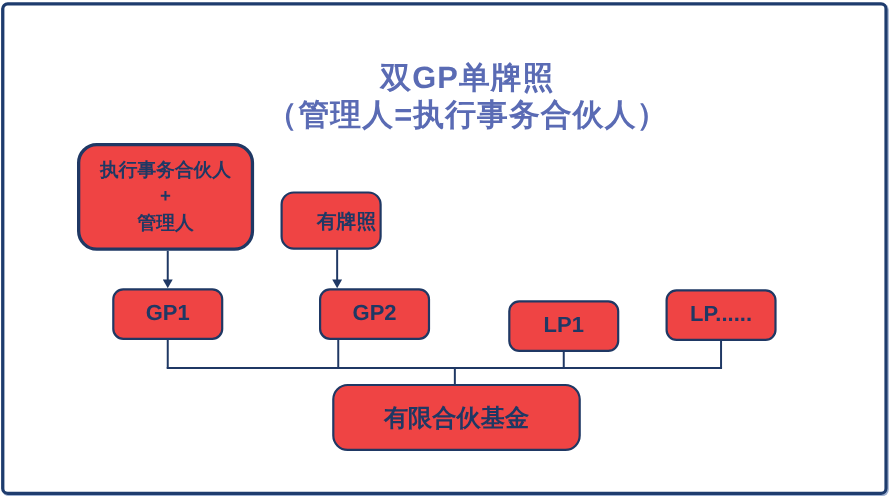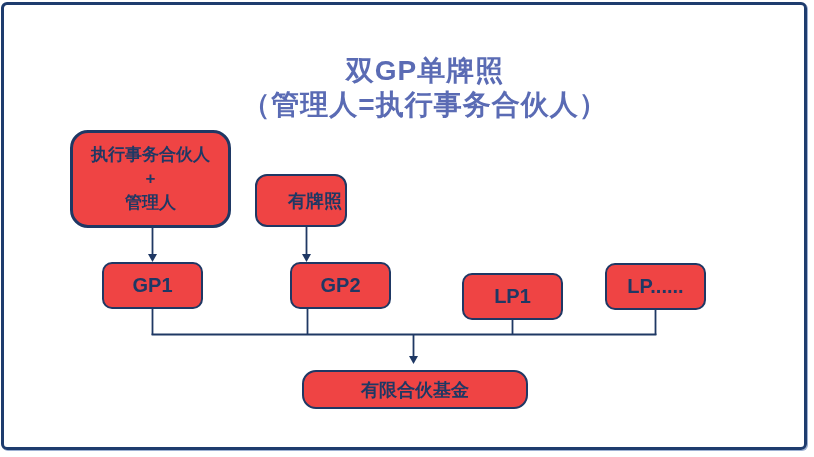--- a/index.html
+++ b/index.html
@@ -41,21 +41,21 @@
     text-align:center;
     box-sizing:border-box;
   }
   .node-exec{left:70px;top:130px;width:161px;height:98px;border-radius:18px;border-width:3px;font-size:17px;line-height:24px;}
   .node-license{left:255px;top:174px;width:92px;height:53px;border-radius:12px;font-size:18px;padding-left:28px;}
   .node-small{width:101px;height:47px;border-radius:10px;font-size:20px;}
   .node-gp1{left:102px;top:262px;}
   .node-gp2{left:257px;top:262px;margin-left:33px;}
   .node-lp1{left:462px;top:273px;}
   .node-lpmore{left:605px;top:263px;text-align:right;}
-  .node-fund{left:302px;top:370px;width:226px;height:39px;border-radius:14px;font-size:18px;}
+  .node-fund{left:302px;top:349px;width:226px;height:61px;border-radius:14px;font-size:22px;}
   svg line{stroke:var(--connector_color);stroke-width:1.8;}
   svg polygon{fill:var(--connector_color);}
 </style>
 </head>
 <body>
 
 <div class="frame"></div>
 
 <div class="title">
   <div>双GP单牌照</div>

